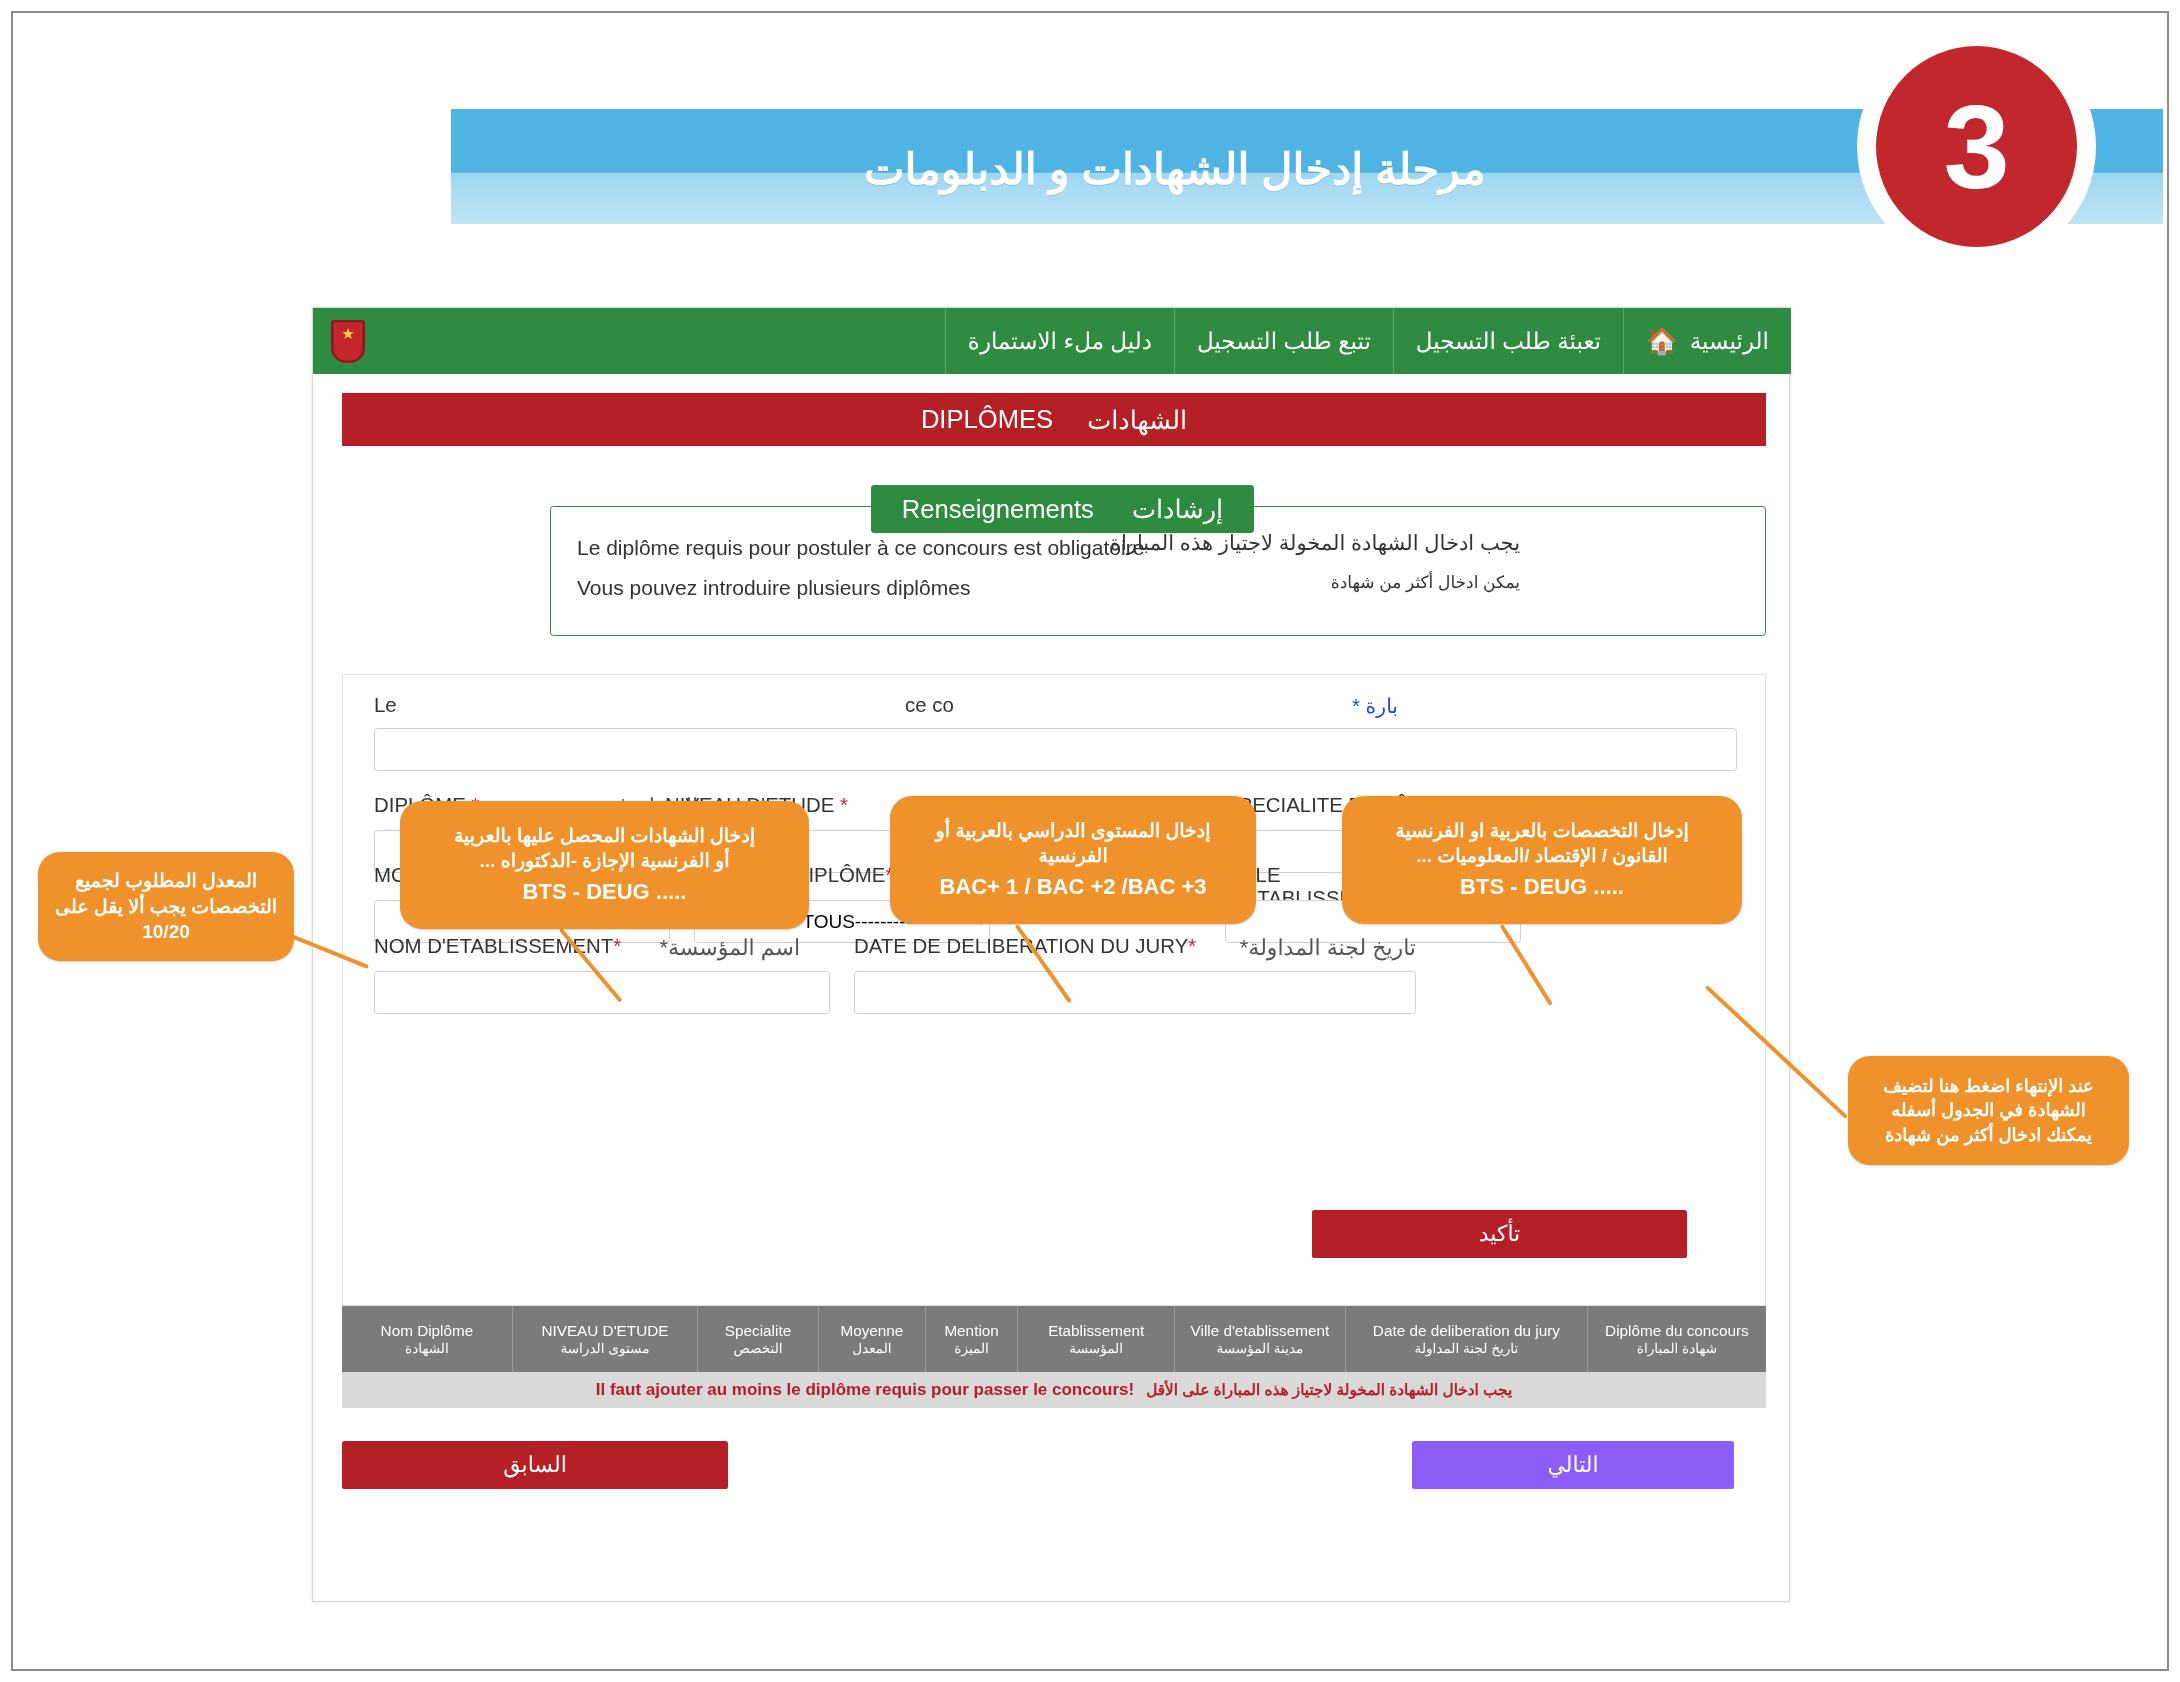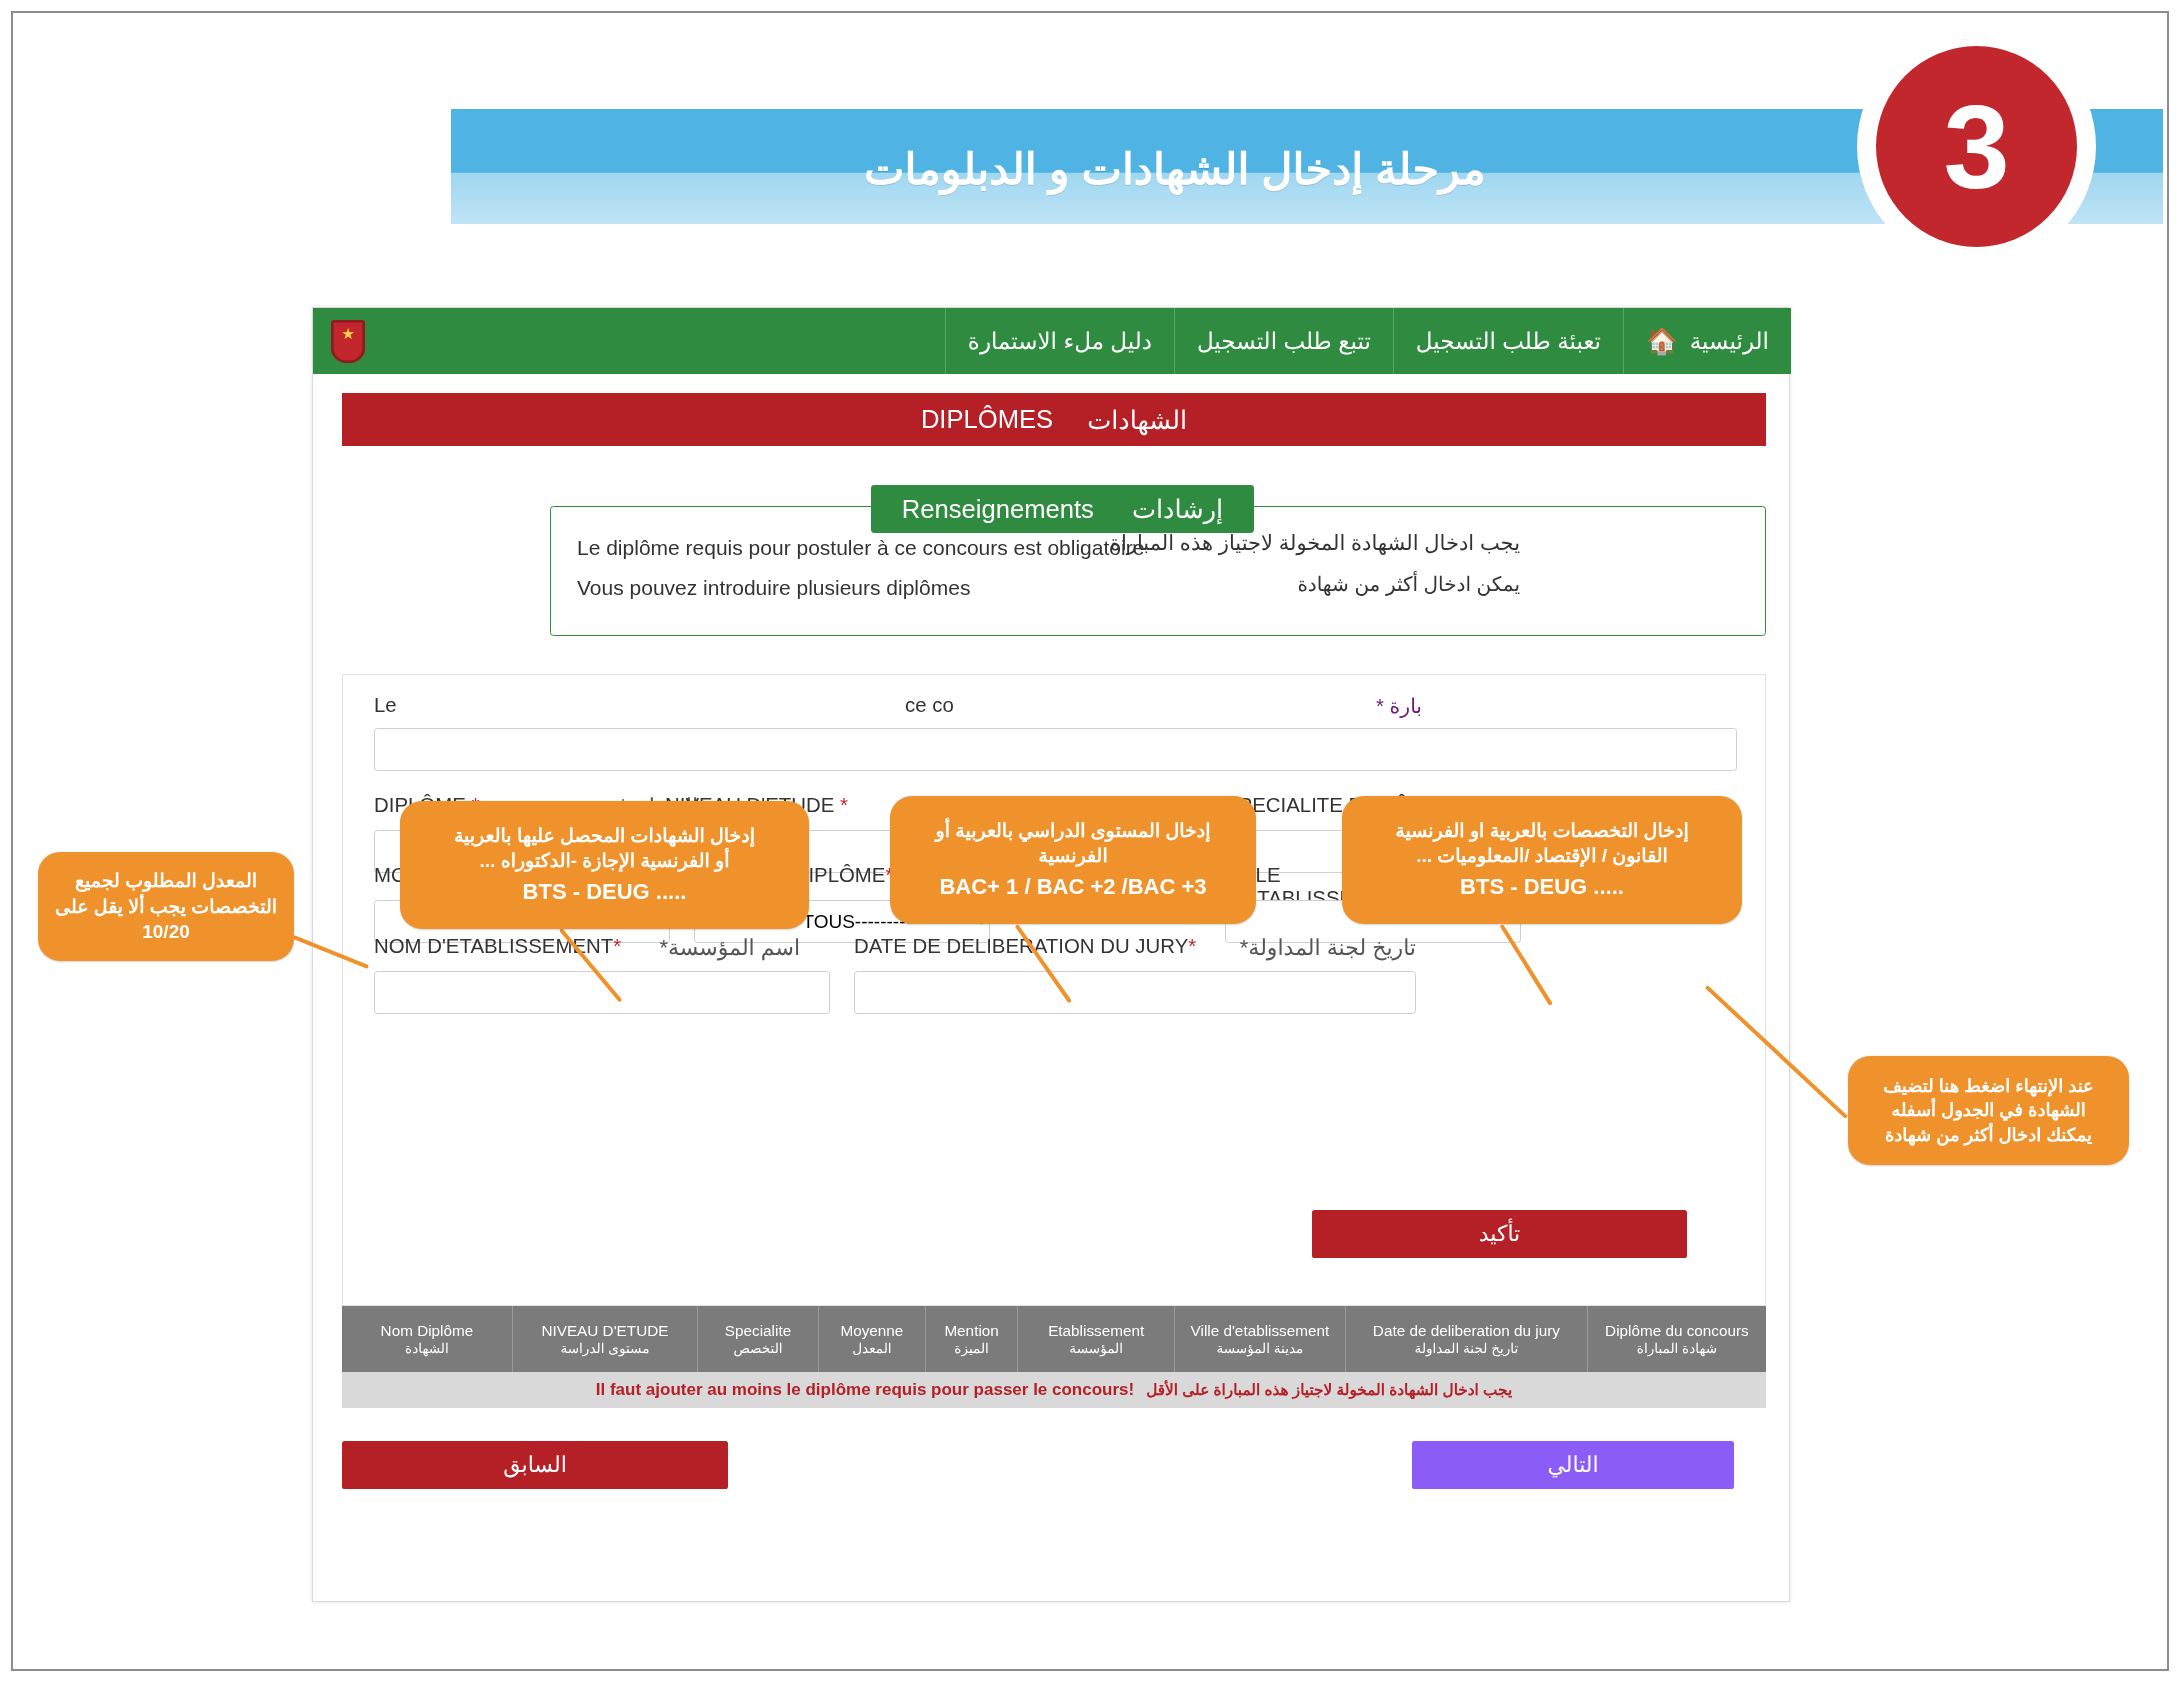--- a/index.html
+++ b/index.html
@@ -91,21 +91,21 @@
   }
   .rens-legend{
     position:absolute; left:558px; top:177px; width:383px; height:48px;
     background:#2e8b3f; color:#fff; border-radius:3.4px;
     display:flex; align-items:center; justify-content:center; gap:38px;
     font-size:25.6px;
   }
   .rens-fr{ position:absolute; left:264px; top:228px; font-size:21px; color:#333; }
   .rens-fr2{ position:absolute; left:264px; top:268px; font-size:21px; color:#333; }
   .rens-ar{ position:absolute; right:269px; top:223px; font-size:21px; color:#333; direction:rtl; text-align:right; }
-  .rens-ar2{ position:absolute; right:269px; top:264px; font-size:20px; color:#333; direction:rtl; text-align:center; }
+  .rens-ar2{ position:absolute; right:269px; top:264px; font-size:17px; color:#333; direction:rtl; text-align:center; }
 
   
   .form-area{
     position:absolute; left:29px; top:366px; width:1424px; height:632px;
     border:0.9px solid #e2e2e2; background:#fff;
   }
   .fr-label{ font-size:20.4px; color:#333; }
   .ar-label{ font-size:22px; color:#555; direction:rtl; }
   .req{ color:#c1272d; }
   .field{
@@ -218,21 +218,21 @@
   </div>
   <div class="rens-fr">Le diplôme requis pour postuler à ce concours est obligatoire</div>
   <div class="rens-fr2">Vous pouvez introduire plusieurs diplômes</div>
   <div class="rens-ar">يجب ادخال الشهادة المخولة لاجتياز هذه المباراة</div>
   <div class="rens-ar2">يمكن ادخال أكثر من شهادة</div>
 
   <div class="form-area">
 
     <div style="position:absolute;left:31px;top:19px;font-size:20.4px;color:#333;">Le</div>
     <div style="position:absolute;left:562px;top:19px;font-size:20.4px;color:#333;">ce co</div>
-    <div style="position:absolute;left:1009px;top:19px;font-size:20.4px;color:#701a75;direction:rtl;margin-left:24px;">بارة *</div>
+    <div style="position:absolute;left:1009px;top:19px;font-size:20.4px;color:#1d4ed8;direction:rtl;">بارة *</div>
     <div class="field" style="left:31px;top:53px;width:1363px;">
       <input type="text" value="" style="">
     </div>
 
     <div style="position:absolute;left:31px;top:119px;width:324px;display:flex;justify-content:space-between;">
       <span class="fr-label"><span>DIPLÔME</span><span class="req">&nbsp;*</span></span>
       <span class="ar-label">الشهادة*</span>
     </div>
     <div style="position:absolute;left:322px;top:119px;width:424px;display:flex;justify-content:space-between;">
       <span class="fr-label"><span>NIVEAU D'ETUDE</span><span class="req">&nbsp;*</span></span>

